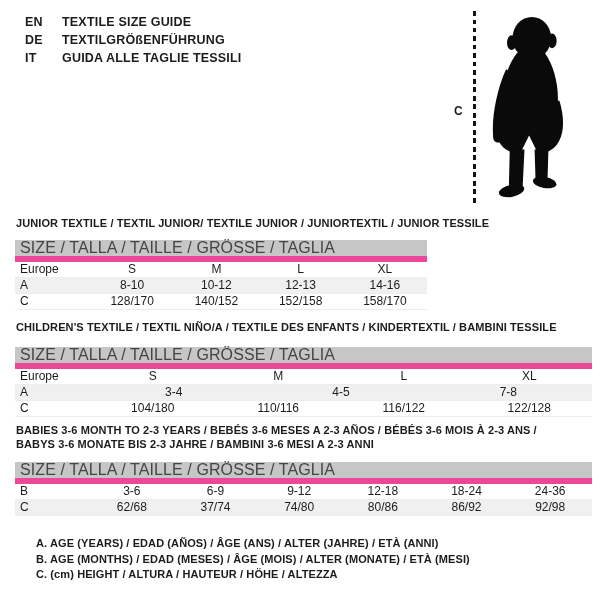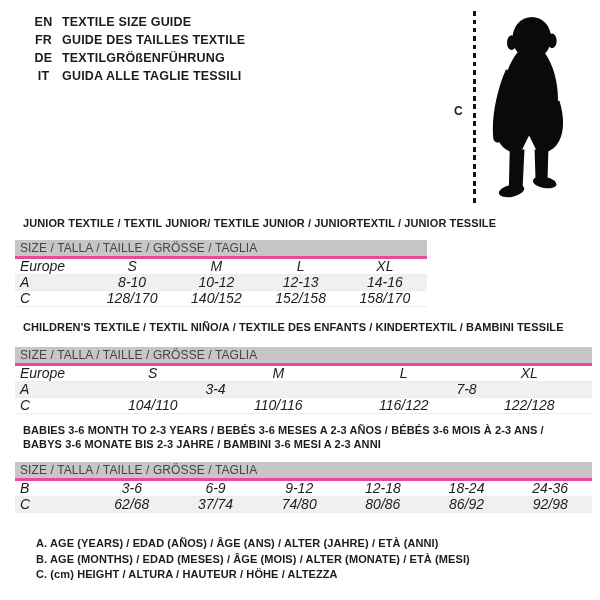--- a/index.html
+++ b/index.html
@@ -6,65 +6,61 @@
   body{
     width:600px;height:600px;background:#ffffff;position:relative;overflow:hidden;
     font-family:"Liberation Sans", sans-serif;color:#1c1c1c;
     -webkit-font-smoothing:antialiased;
   }
   .abs{position:absolute;}
 
   
   .lang-block{top:13px;left:25px;}
   .lang-row{display:flex;font-weight:bold;font-size:12.5px;line-height:18px;letter-spacing:.2px;}
-  .lang-code{width:37px;text-align:center;}
+  .lang-code{width:37px;}
 
   
   .height-line{
     top:11px;left:473px;width:3px;height:194px;
     background:repeating-linear-gradient(to bottom,#141414 0 4.5px,transparent 4.5px 8.5px);
   }
   .height-label{top:104px;left:454px;font-weight:bold;font-size:12px;}
   .baby{top:9px;left:484px;}
 
   
-  .section-title{font-weight:bold;font-size:11px;line-height:14px;letter-spacing:.1px;margin-left:7px;}
+  .section-title{font-weight:bold;font-size:11px;line-height:14px;letter-spacing:.1px;}
   .t1-title{top:216px;left:16px;width:560px;}
   .t2-title{top:320px;left:16px;width:575px;}
   .t3-title{top:423px;left:16px;width:560px;}
 
   
   .size-table{left:15px;}
   .t1{top:240px;width:412px;}
   .t2{top:347px;width:577px;}
   .t3{top:462px;width:577px;}
   .thead{
-    background:#c6c6c6;height:16px;line-height:16px;font-size:12px;color:#454545;
-    padding-left:5px;border-bottom:3px solid #ec4899;letter-spacing:.1px;
+    background:#c6c6c6;height:16px;line-height:16px;font-size:16px;color:#454545;
+    padding-left:5px;border-bottom:6px solid #ec4899;letter-spacing:.1px;
   }
-  .trow{display:flex;height:15px;line-height:15px;font-size:14px;border-bottom:1px solid #ededed;font-style:italic;}
+  .trow{display:flex;height:15px;line-height:15px;font-size:12px;border-bottom:1px solid #ededed;}
   .trow:nth-child(even){background:#f0f0f0;}
   .rlabel{width:70px;padding-left:5px;}
   .cell{flex:1;text-align:center;}
 
   
   .legend-block{top:536px;left:16px;width:570px;margin-left:20px;}
   .legend-line{font-weight:bold;font-size:11px;line-height:15.5px;letter-spacing:.1px;}
 </style>
 </head>
 <body>
 
 <div class="abs lang-block">
   <div class="lang-row">
     <span class="lang-code">EN</span>
     <span class="lang-title">TEXTILE SIZE GUIDE</span>
-  </div>
-  <div class="lang-row">
-    <span class="lang-code">FR</span>
-    <span class="lang-title">GUIDE DES TAILLES TEXTILE</span>
   </div>
   <div class="lang-row">
     <span class="lang-code">DE</span>
     <span class="lang-title">TEXTILGRÖßENFÜHRUNG</span>
   </div>
   <div class="lang-row">
     <span class="lang-code">IT</span>
     <span class="lang-title">GUIDA ALLE TAGLIE TESSILI</span>
   </div>
 </div>
@@ -120,25 +116,26 @@
     <div class="trow">
       <span class="rlabel">Europe</span>
       <span class="cell">S</span>
       <span class="cell">M</span>
       <span class="cell">L</span>
       <span class="cell">XL</span>
     </div>
     <div class="trow">
       <span class="rlabel">A</span>
       <span class="cell">3-4</span>
+      <span class="cell">4-5</span>
       <span class="cell">7-8</span>
     </div>
     <div class="trow">
       <span class="rlabel">C</span>
-      <span class="cell">104/110</span>
+      <span class="cell">104/180</span>
       <span class="cell">110/116</span>
       <span class="cell">116/122</span>
       <span class="cell">122/128</span>
     </div>
   </div>
 </div>
 
 <div class="abs section-title t3-title">BABIES 3-6 MONTH TO 2-3 YEARS / BEBÉS 3-6 MESES A 2-3 AÑOS / BÉBÉS 3-6 MOIS À 2-3 ANS / BABYS 3-6 MONATE BIS 2-3 JAHRE / BAMBINI 3-6 MESI A 2-3 ANNI</div>
 <div class="abs size-table t3">
   <div class="thead">SIZE / TALLA / TAILLE / GRÖSSE / TAGLIA</div>

